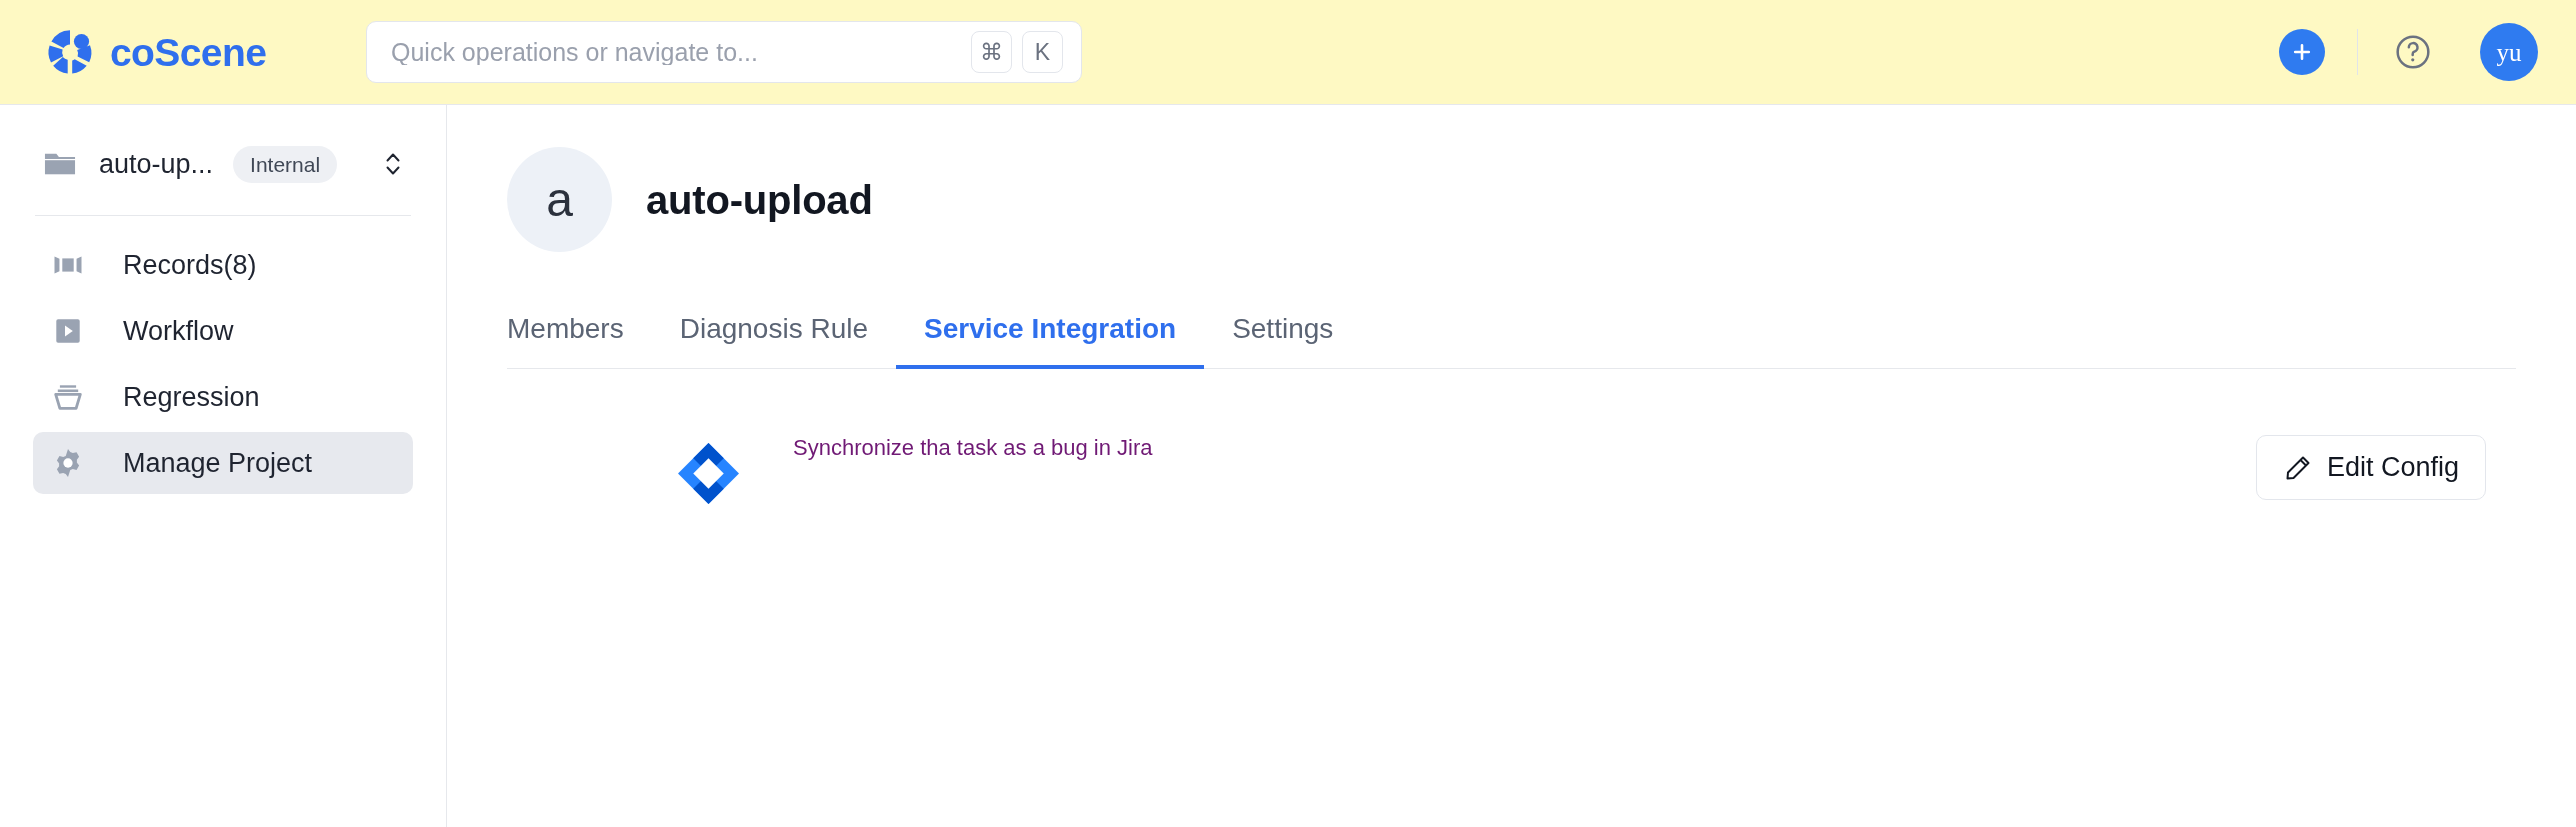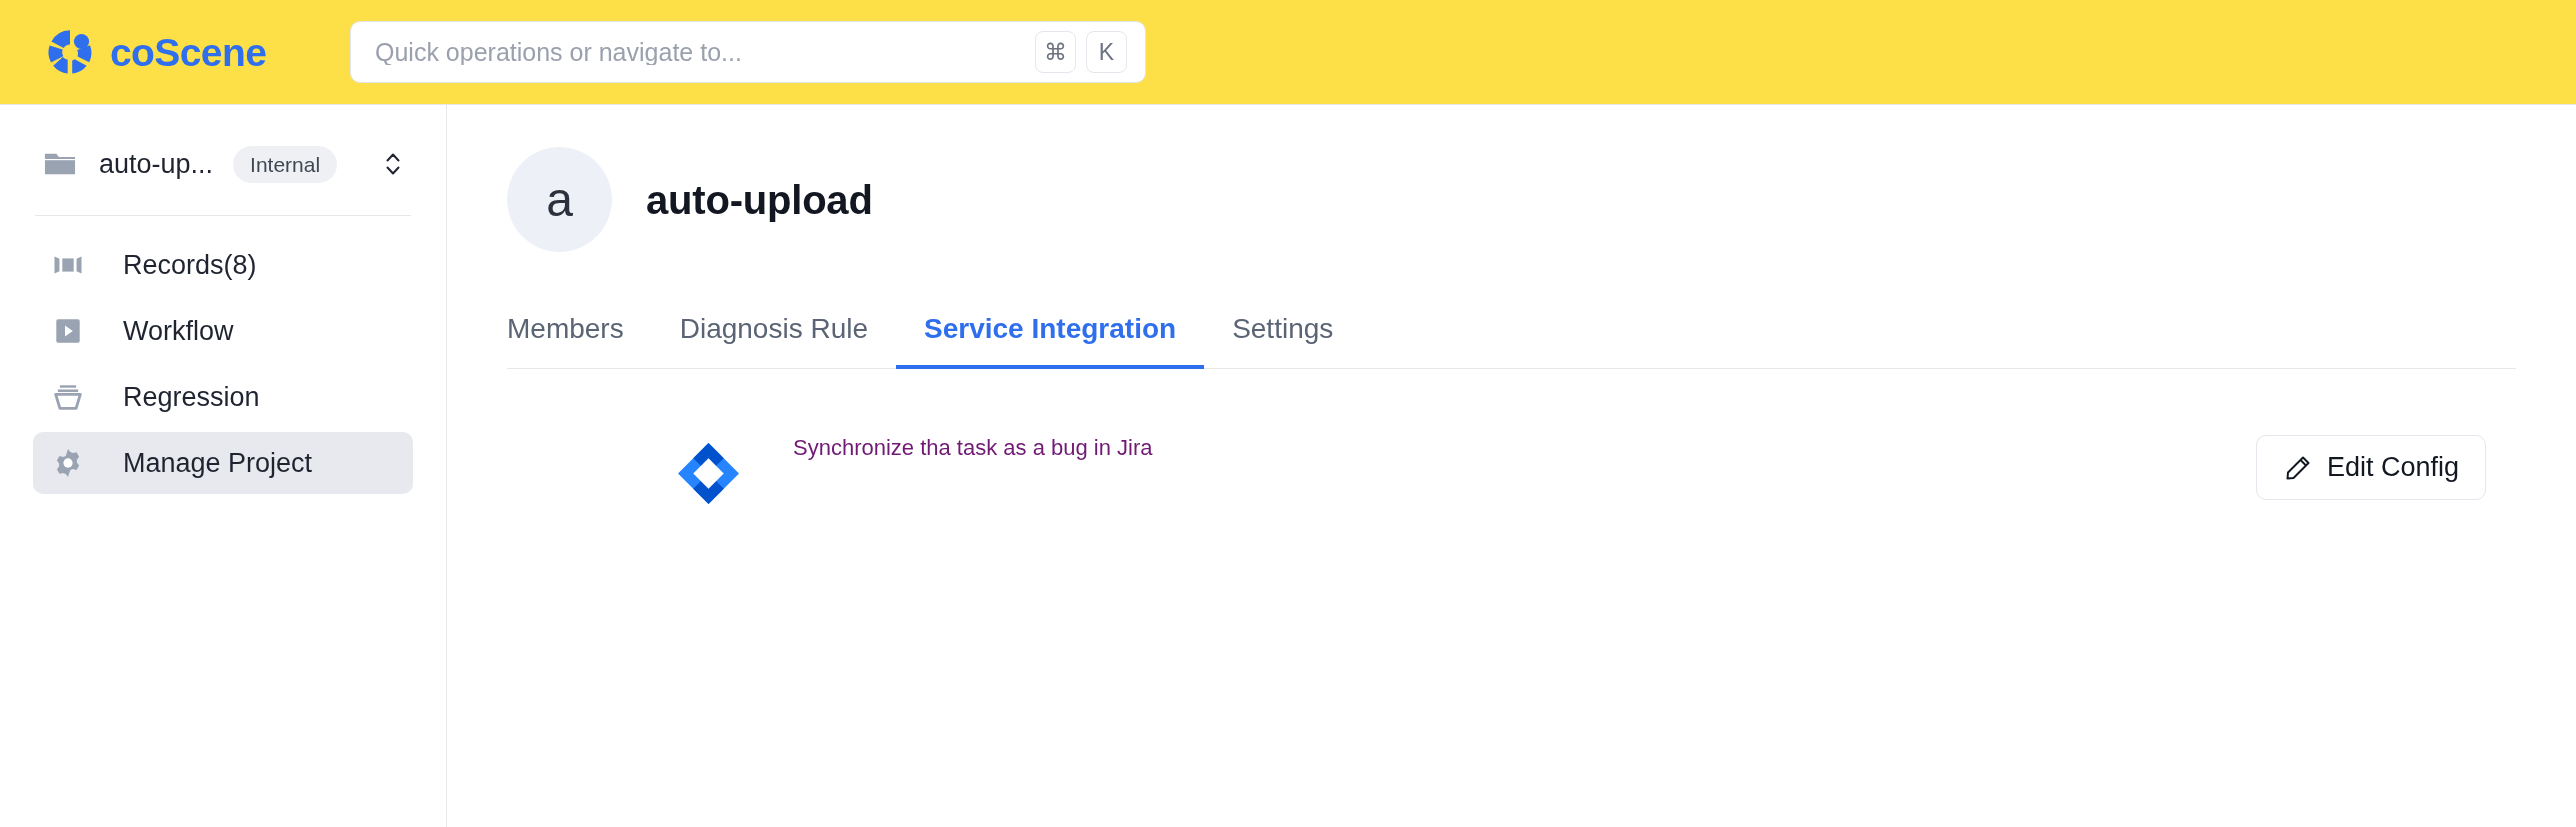--- a/index.html
+++ b/index.html
@@ -23,21 +23,21 @@
   }
 
   
   .topbar {
     height: 105px;
     min-height: 105px;
     border-bottom: 1px solid #e6e8ec;
     display: flex;
     align-items: center;
     padding: 0 38px 0 46px;
-    background: #fde047;
+    background: #fef9c3;
     position: relative;
   }
 
   .brand {
     display: flex;
     align-items: center;
     gap: 14px;
     width: 288px;
     flex-shrink: 0;
   }
@@ -48,22 +48,22 @@
     font-size: 39px;
     font-weight: 700;
     color: #2f6fed;
     letter-spacing: -0.6px;
     line-height: 1;
     white-space: nowrap;
   }
 
   
   .search-wrap {
-    margin-left: 16px;
-    width: 796px;
+    margin-left: 32px;
+    width: 716px;
     height: 62px;
     border: 1px solid #e3e6ec;
     border-radius: 10px;
     display: flex;
     align-items: center;
     padding: 0 18px 0 24px;
     background: #ffffff;
   }
   .search-placeholder {
     flex: 1;
@@ -355,20 +355,38 @@
     <div class="search-wrap">
       <span class="search-placeholder">Quick operations or navigate to...</span>
       <span class="kbd-group">
         <span class="kbd">⌘</span>
         <span class="kbd">K</span>
       </span>
     </div>
 
     <div class="topbar-spacer"></div>
 
+    <div class="topbar-right">
+      <button class="add-btn">
+        <svg width="24" height="24" viewBox="0 0 24 24">
+          <path d="M12 5.2 V18.8 M5.2 12 H18.8" stroke="#ffffff" stroke-width="2.6" stroke-linecap="round"></path>
+        </svg>
+      </button>
+      <div class="vdivider"></div>
+      <div class="help-btn">
+        <svg width="40" height="40" viewBox="0 0 24 24">
+          <circle cx="12" cy="12" r="9.2" fill="none" stroke="#6b7280" stroke-width="1.5"></circle>
+          <path d="M9.5 9.2a2.6 2.6 0 1 1 3.2 2.6c-.6.2-.9.8-.9 1.5v.5" fill="none" stroke="#6b7280" stroke-width="1.5" stroke-linecap="round"></path>
+          <circle cx="11.85" cy="16.7" r="0.95" fill="#6b7280"></circle>
+        </svg>
+      </div>
+      <div class="avatar-btn">
+        <span>yu</span>
+      </div>
+    </div>
   </div>
 
   <div class="body-row">
 
     <div class="sidebar">
 
       <div class="project-switch">
         <svg class="proj-icon" viewBox="0 0 24 24">
           <path d="M2.5 5.5h7.2l1.6 2.1H21.5v1.3H2.5z" fill="#9aa3b2"></path>
           <path d="M2.5 9.6h19v8.9h-19z" fill="#9aa3b2"></path>

